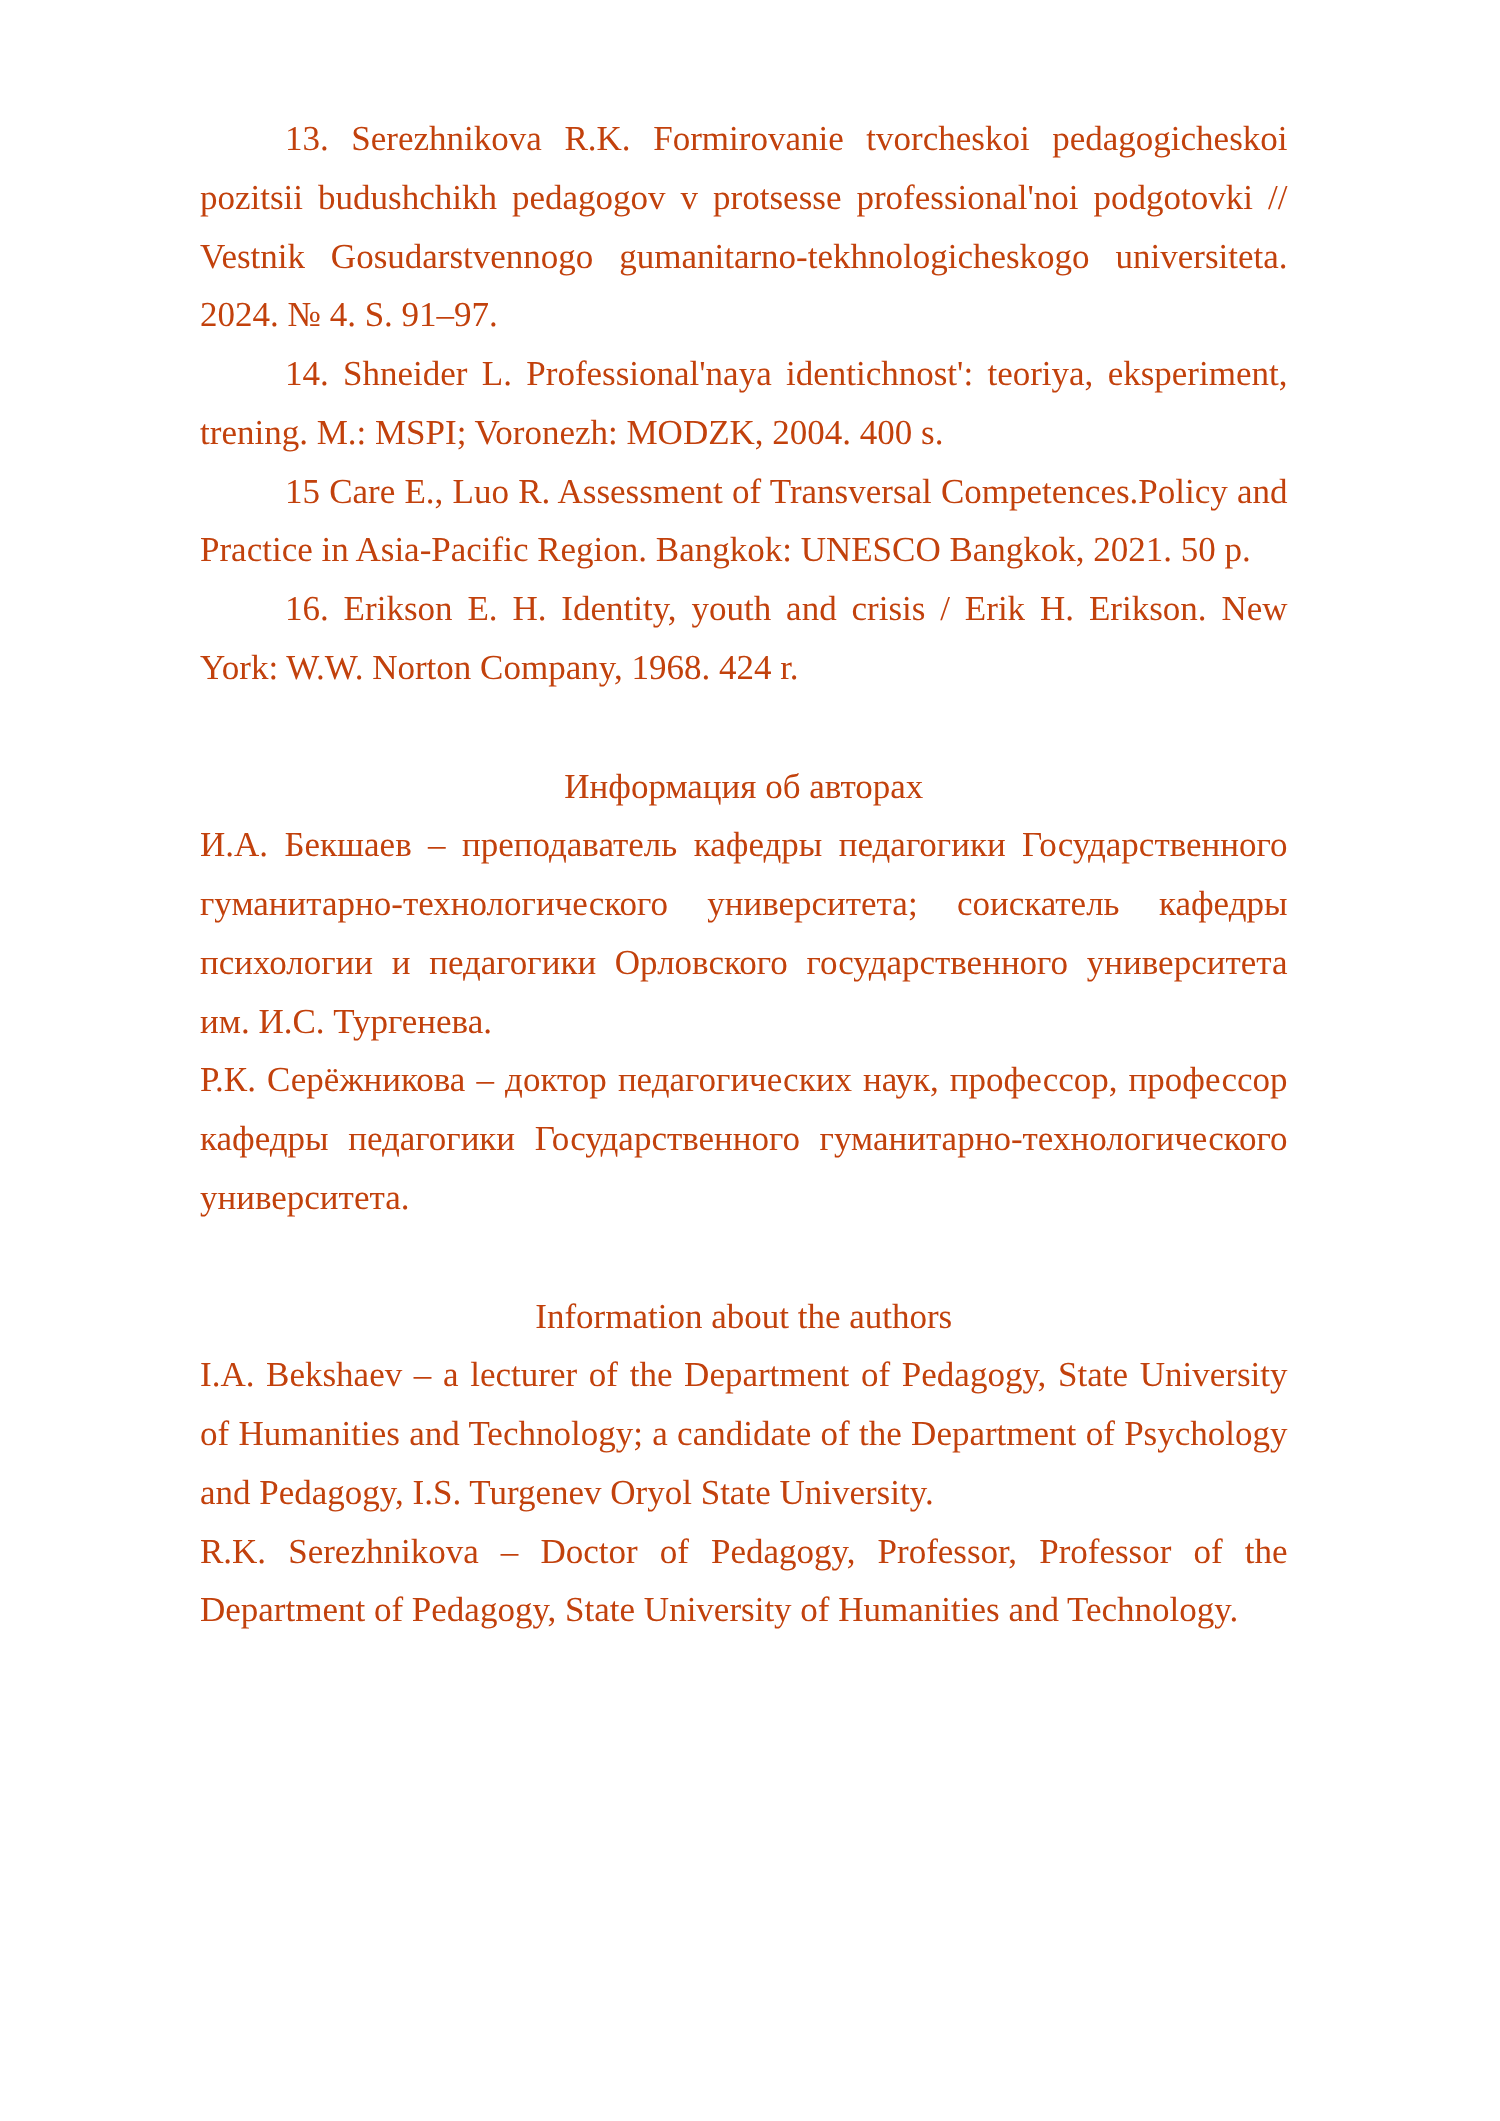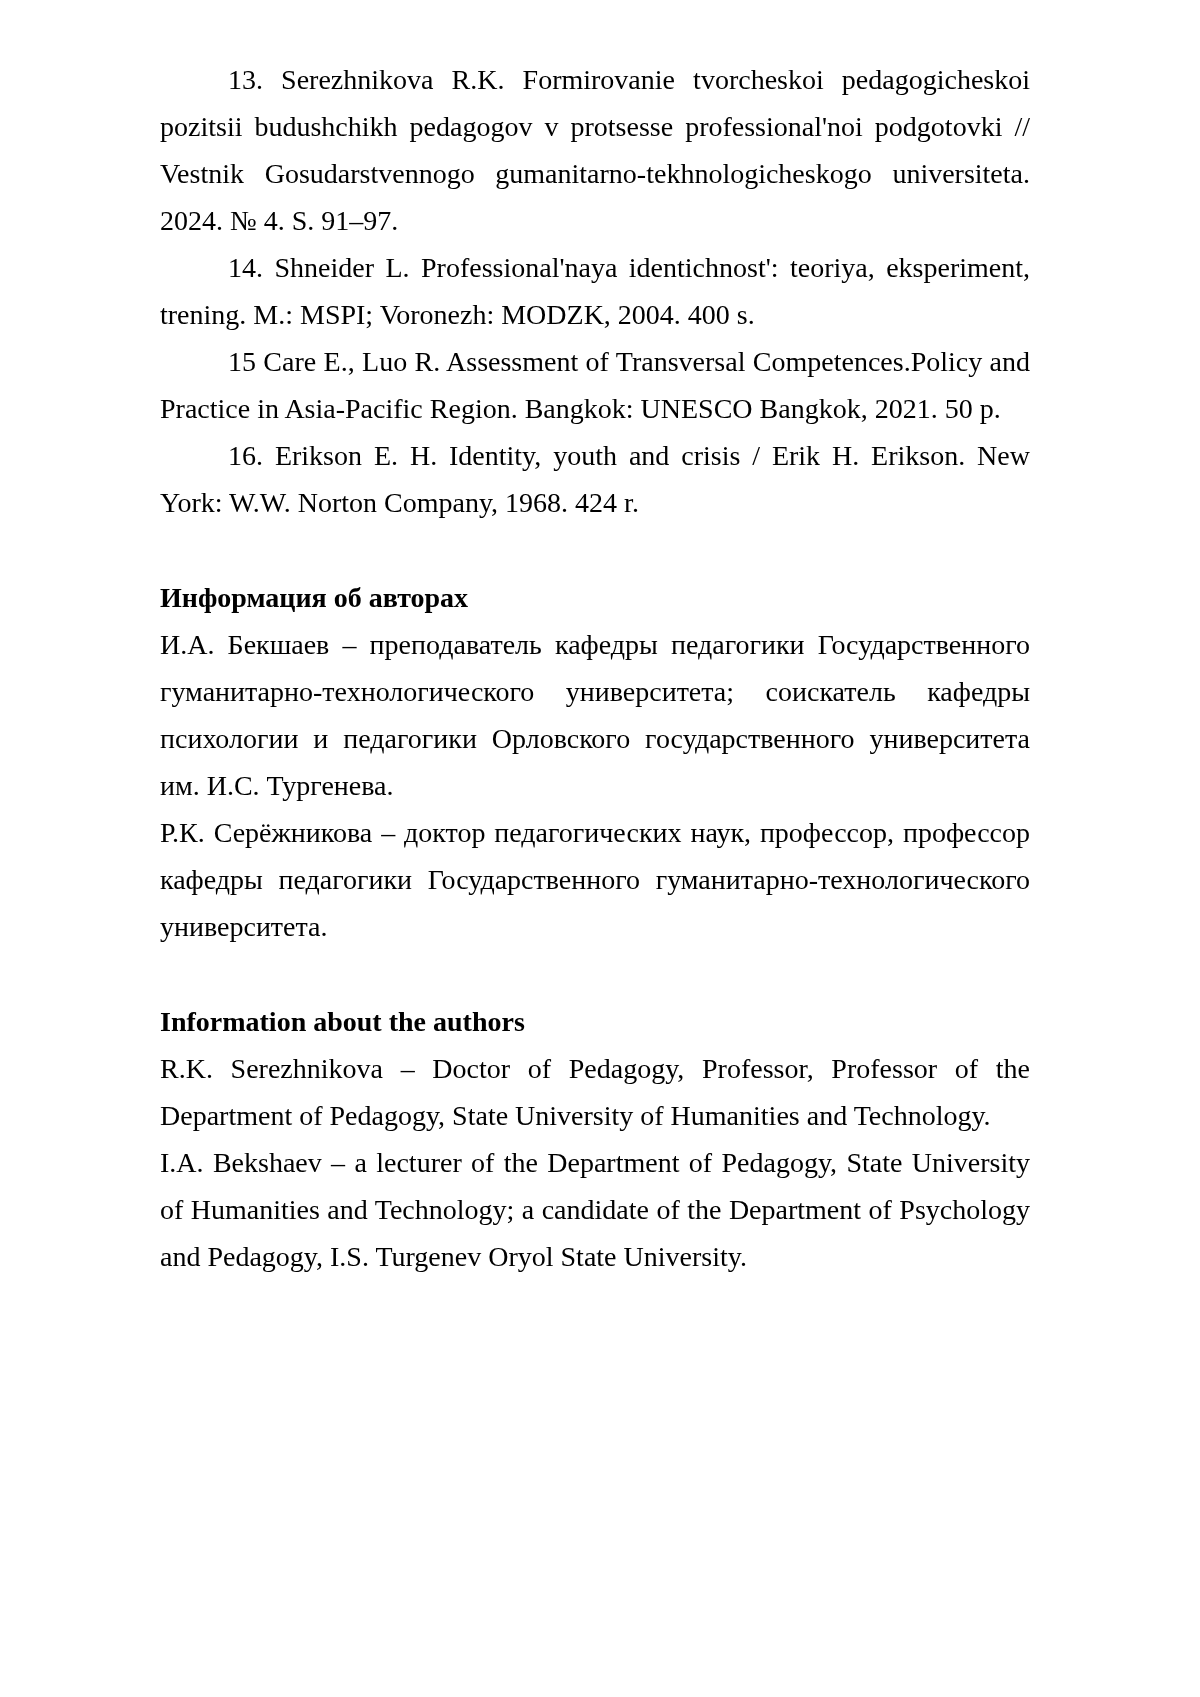--- a/index.html
+++ b/index.html
@@ -7,36 +7,37 @@
     padding: 0;
     background: #ffffff;
   }
   .page {
     position: relative;
     width: 1200px;
     height: 1441px;
     margin: 0 auto;
     background: #ffffff;
     box-sizing: border-box;
-    padding: 56px 170px 0 160px;
+    padding: 88px 170px 0 160px;
     font-family: "Liberation Serif", "DejaVu Serif", serif;
     font-size: 28px;
     line-height: 47px;
-    color: #000000;
+    color: #c2410c;
   }
   p {
     margin: 0;
     text-align: justify;
   }
   p.ref {
     text-indent: 68px;
   }
   .heading {
     margin: 48px 0 0 0;
-    font-weight: bold;
+    font-weight: normal;
+    text-align: center;
     font-size: 28px;
     line-height: 47px;
   }
   .footer-note {
     margin-top: 48px;
   }
 </style>
 </head>
 <body>
 
@@ -45,17 +46,17 @@
   <p class="ref">13. Serezhnikova R.K. Formirovanie tvorcheskoi pedagogicheskoi pozitsii budushchikh pedagogov v protsesse professional'noi podgotovki // Vestnik Gosudarstvennogo gumanitarno-tekhnologicheskogo universiteta. 2024. № 4. S. 91–97.</p>
   <p class="ref">14. Shneider L. Professional'naya identichnost': teoriya, eksperiment, trening. M.: MSPI; Voronezh: MODZK, 2004. 400 s.</p>
   <p class="ref">15 Care E., Luo R. Assessment of Transversal Competences.Policy and Practice in Asia-Pacific Region. Bangkok: UNESCO Bangkok, 2021. 50 p.</p>
   <p class="ref">16. Erikson E. H. Identity, youth and crisis / Erik H. Erikson. New York: W.W. Norton Company, 1968. 424 r.</p>
 
   <p class="heading">Информация об авторах</p>
   <p>И.А. Бекшаев – преподаватель кафедры педагогики Государственного гуманитарно-технологического университета; соискатель кафедры психологии и педагогики Орловского государственного университета им. И.С. Тургенева.</p>
   <p>Р.К. Серёжникова – доктор педагогических наук, профессор, профессор кафедры педагогики Государственного гуманитарно-технологического университета.</p>
 
   <p class="heading">Information about the authors</p>
+  <p>I.A. Bekshaev – a lecturer of the Department of Pedagogy, State University of Humanities and Technology; a candidate of the Department of Psychology and Pedagogy, I.S. Turgenev Oryol State University.</p>
   <p>R.K. Serezhnikova – Doctor of Pedagogy, Professor, Professor of the Department of Pedagogy, State University of Humanities and Technology.</p>
-  <p>I.A. Bekshaev – a lecturer of the Department of Pedagogy, State University of Humanities and Technology; a candidate of the Department of Psychology and Pedagogy, I.S. Turgenev Oryol State University.</p>
 
 
 </div>
 
 </body></html>

